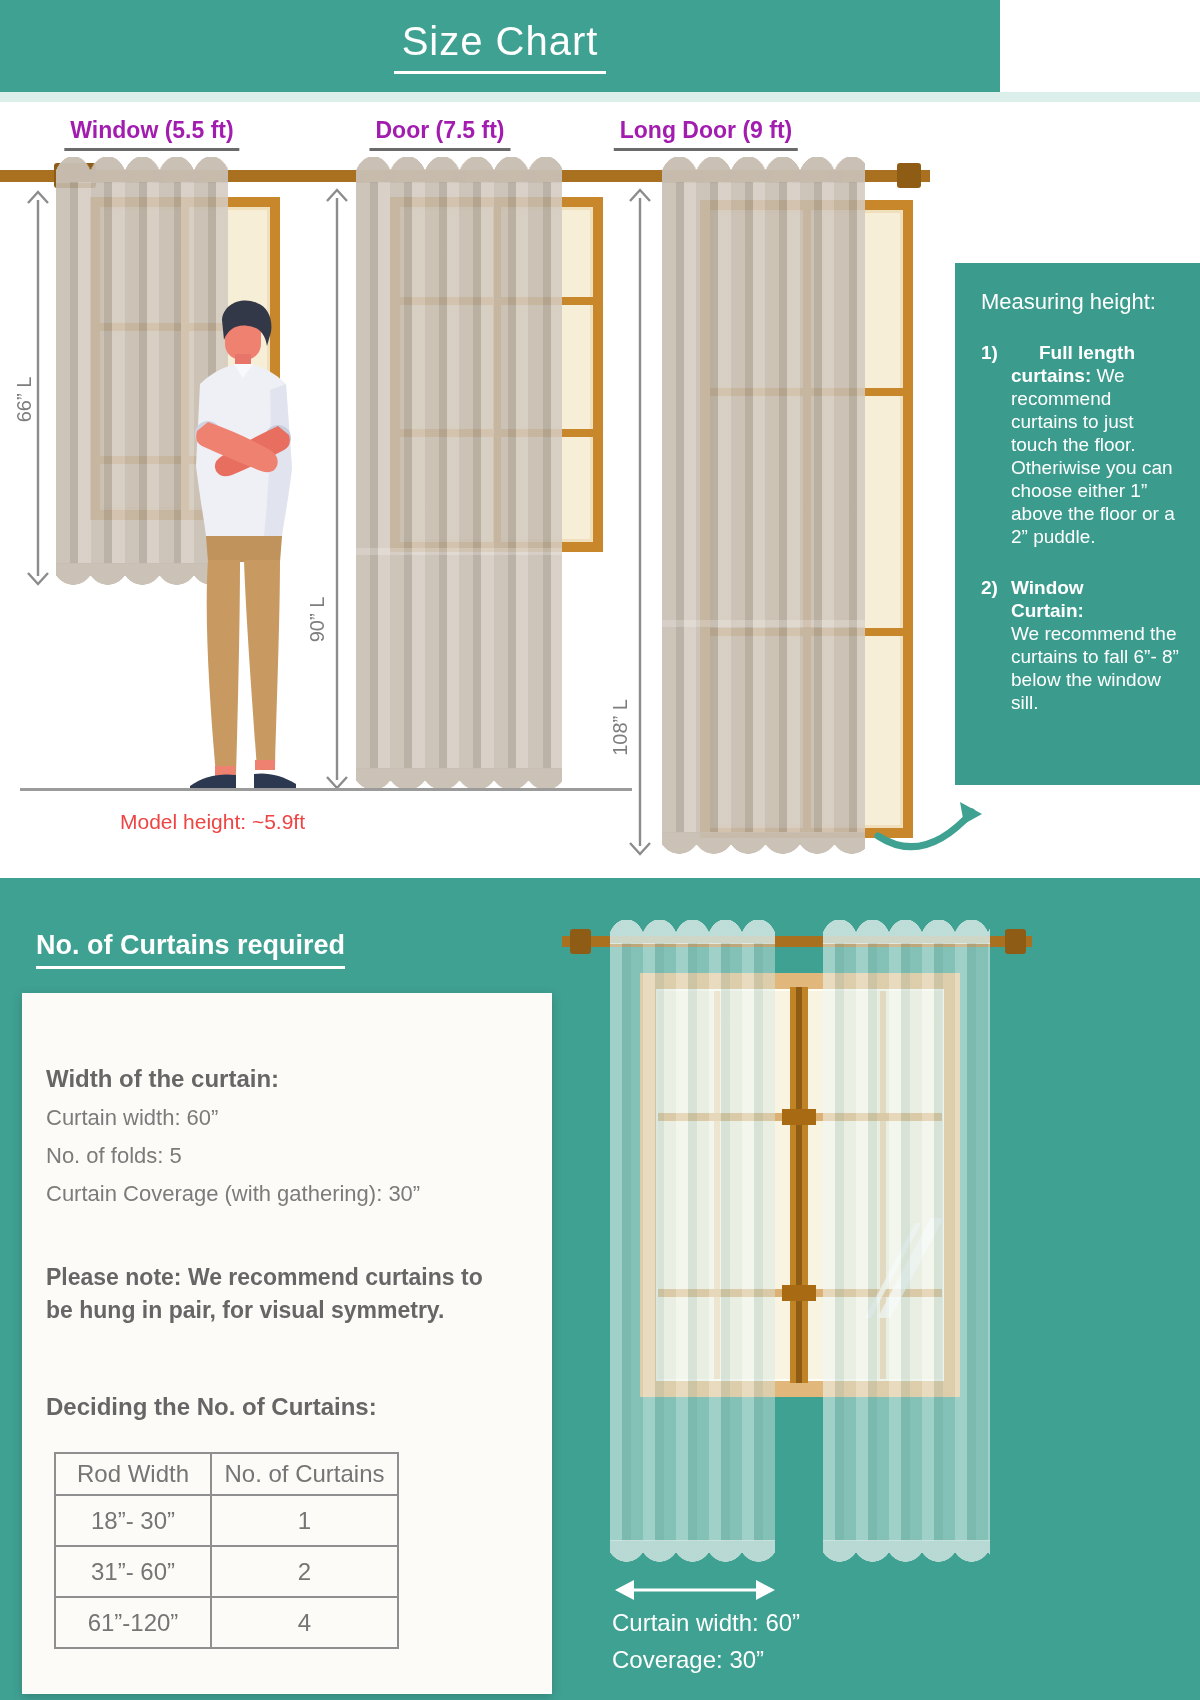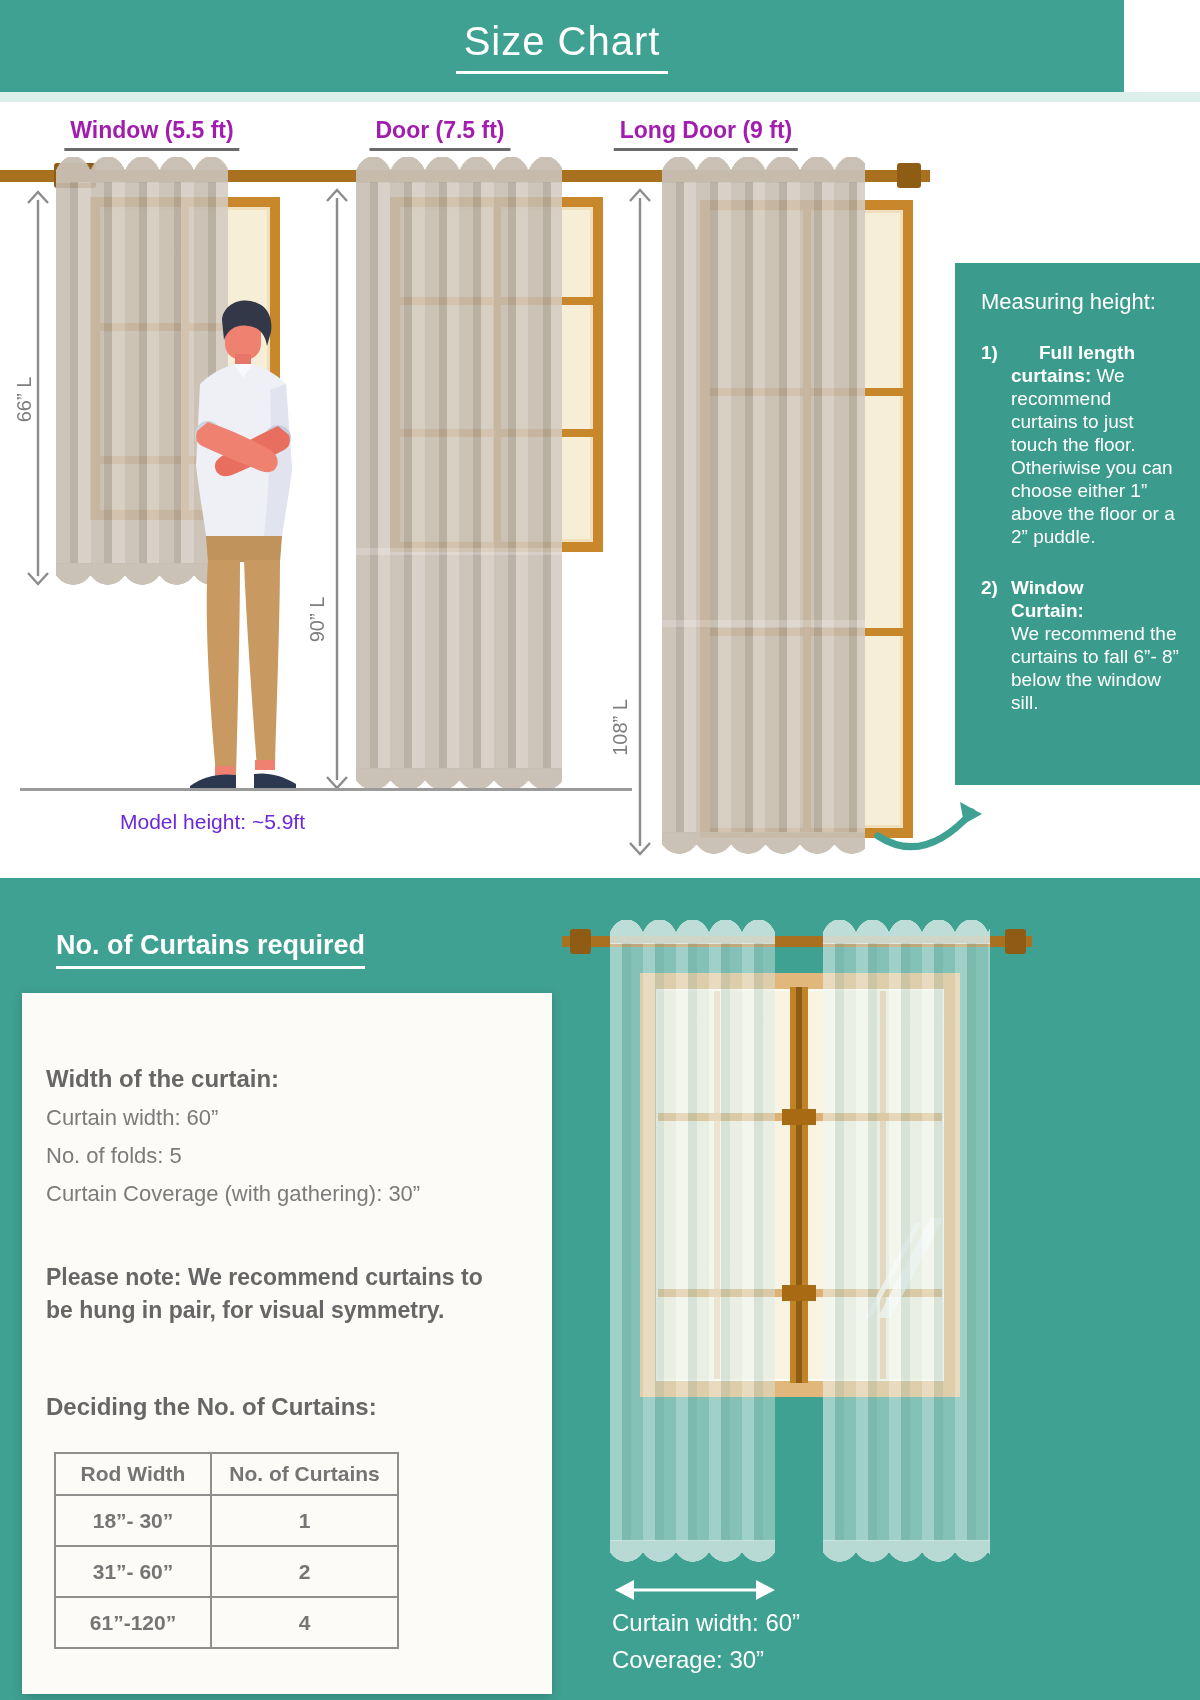--- a/index.html
+++ b/index.html
@@ -1,20 +1,20 @@
 <!DOCTYPE html>
 <html><head>
 <meta charset="utf-8">
 <style>
   html,body{margin:0;padding:0;background:#fff;}
   #canvas{position:relative;width:1200px;height:1700px;overflow:hidden;
     font-family:"Liberation Sans",sans-serif;background:#ffffff;}
 
   
-  .header{position:absolute;left:0;top:0;width:1124px;height:92px;background:#3fa192;
+  .header{position:absolute;left:0;top:0;width:1000px;height:92px;background:#3fa192;
     display:flex;align-items:center;justify-content:center;}
   .header .title{color:#fff;font-size:40px;font-weight:500;letter-spacing:1px;
     border-bottom:3px solid #fff;padding:0 8px 7px 8px;}
   .pale-strip{position:absolute;left:0;top:92px;width:1200px;height:10px;background:#ddefeb;}
 
   
   .sec-label{position:absolute;transform:translateX(-50%);font-size:23px;font-weight:bold;
     color:#a21caf;border-bottom:3px solid #6a6a6a;padding:0 6px 4px 6px;white-space:nowrap;}
 
   
@@ -48,43 +48,43 @@
     background-size:33px 24px;background-repeat:repeat-x;height:24px;}
   .sheer .body{top:23px;background:repeating-linear-gradient(90deg,
       rgba(238,248,245,.55) 0 12px, rgba(183,210,204,.5) 12px 21px, rgba(215,233,229,.45) 21px 33px);}
   .sheer .lobes{background:radial-gradient(ellipse 62% 104% at 50% -4%, rgba(214,232,228,.8) 98%, rgba(0,0,0,0));
     background-size:33px 22px;background-repeat:repeat-x;}
 
   
   .vlabel{position:absolute;transform:rotate(-90deg);font-size:20px;color:#7e7e7e;
     white-space:nowrap;text-align:center;}
   .floor{position:absolute;background:#9b9b9b;}
-  .model-caption{position:absolute;font-size:21px;color:#6d28d9;}
+  .model-caption{position:absolute;font-size:21px;color:#ef4444;}
 
   
   .mbox{position:absolute;left:955px;top:263px;width:245px;height:522px;background:#3b9c8d;
     color:#fff;box-sizing:border-box;padding:26px 14px 0 26px;}
   .mbox .mtitle{font-size:22px;margin-bottom:26px;}
   .mbox .item{display:flex;margin-bottom:28px;font-size:19px;line-height:23px;}
   .mbox .num{width:30px;flex:0 0 30px;font-weight:bold;}
   .mbox .itext{width:172px;}
   .mbox .b{font-weight:bold;margin-left:28px;}
   .mbox .bblock{font-weight:bold;display:block;width:100px;}
 
   
   .bottom-band{position:absolute;left:0;top:878px;width:1200px;height:822px;background:#3fa192;}
   .b-heading{position:absolute;left:36px;top:930px;color:#fff;font-size:27px;font-weight:bold;
-    border-bottom:3px solid #fff;padding-bottom:5px;margin-left:20px;}
+    border-bottom:3px solid #fff;padding-bottom:5px;}
   .card{position:absolute;left:22px;top:993px;width:530px;height:701px;background:#fcfbf7;
     box-shadow:0 3px 10px rgba(0,0,0,.18);box-sizing:border-box;}
   .card .h1{position:absolute;left:24px;font-size:24px;font-weight:bold;color:#666;}
   .card .line{position:absolute;left:24px;font-size:22px;color:#7b7b7b;}
   .card .note{position:absolute;left:24px;width:450px;font-size:23px;font-weight:bold;color:#666;line-height:33px;}
   .ctable{position:absolute;left:32px;top:459px;border-collapse:collapse;}
-  .ctable td{border:2px solid #8f8f8f;font-size:21px;color:#757575;text-align:center;font-weight:bold;}
+  .ctable td{border:2px solid #8f8f8f;font-size:24px;color:#757575;text-align:center;}
   .ctable .c1{width:152px;}
   .ctable .c2{width:183px;}
   .ctable .hrow td{height:38px;}
   .ctable .drow td{height:47px;}
 
   
   .bwin{position:absolute;left:640px;top:973px;width:320px;height:424px;background:#e2b77c;}
   .bwin .inner{position:absolute;inset:16px;background:#f9f3e2;border:2px solid #fffdf4;}
   .bwin .cmull{position:absolute;left:150px;top:14px;bottom:14px;width:18px;
     background:linear-gradient(90deg,#c08427 0 6px,#8f5c15 6px 12px,#c08427 12px 18px);}

